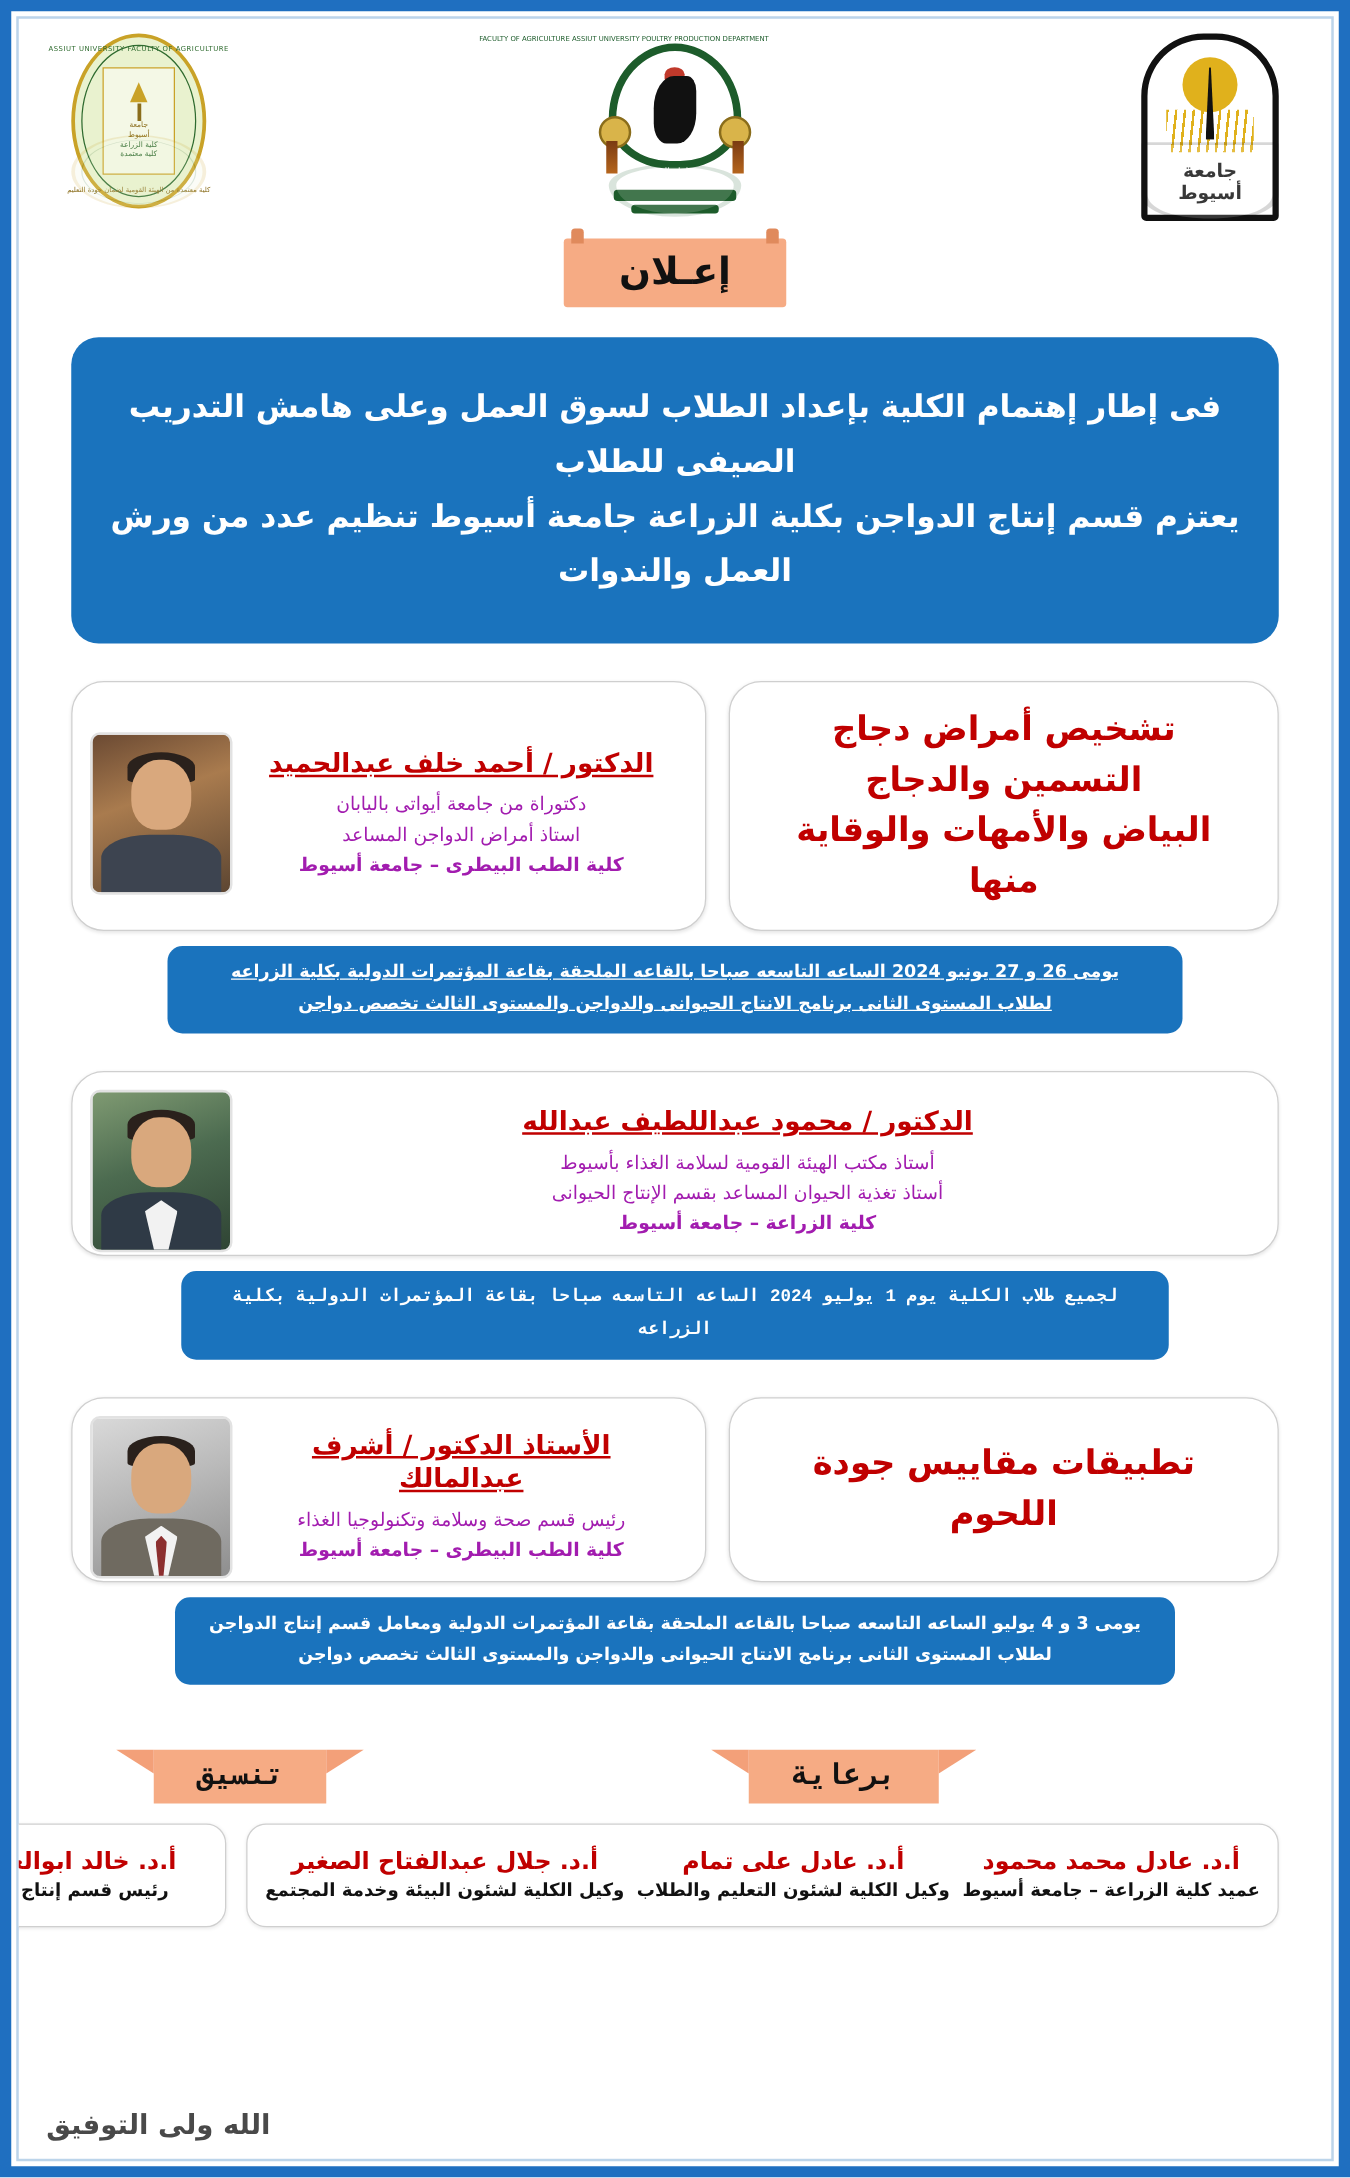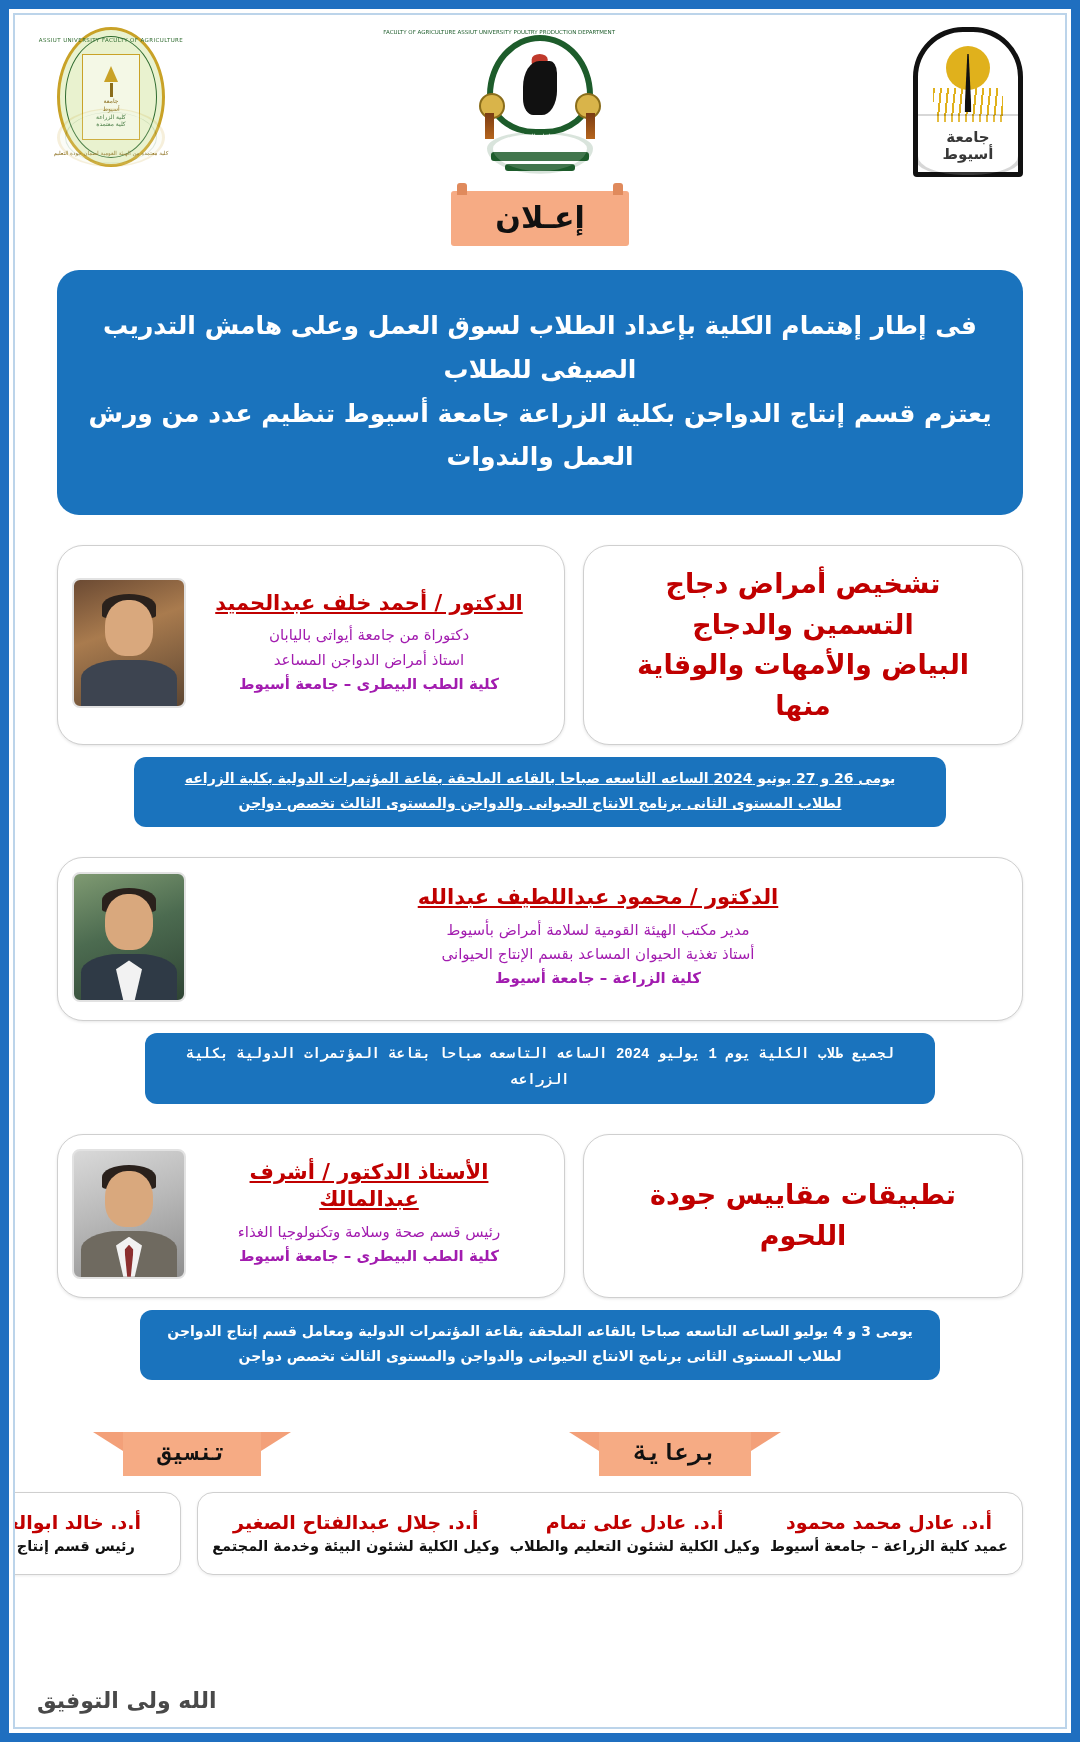--- a/index.html
+++ b/index.html
@@ -264,21 +264,21 @@
     font-size: 27px;
     font-weight: bold;
     line-height: 1.5;
     text-align: center;
   }
   .card-speaker {
     flex: 1 1 auto;
     display: flex;
     flex-direction: row;
     align-items: center;
-    padding: 14px 20px 18px 14px;
+    padding: 14px 20px 2px 14px;
     gap: 14px;
     min-height: 148px;
   }
   .speaker-info {
     flex: 1 1 auto;
     text-align: center;
     padding-right: 6px;
   }
   .sp-name {
     color: #c00000;
@@ -548,21 +548,21 @@
       <span class="ln">يومى 26 و 27 يونيو 2024 الساعه التاسعه صباحا بالقاعه الملحقة بقاعة المؤتمرات الدولية بكلية الزراعه</span>
       <span class="ln">لطلاب المستوى الثانى برنامج الانتاج الحيوانى والدواجن والمستوى الثالث تخصص دواجن</span>
     </div>
   </div>
 
   <div class="session">
     <div class="session-row">
       <div class="card card-speaker">
         <div class="speaker-info">
           <div class="sp-name">الدكتور / محمود عبداللطيف عبدالله</div>
-          <div class="sp-line">مدير مكتب الهيئة القومية لسلامة أمراض بأسيوط</div>
+          <div class="sp-line">أستاذ مكتب الهيئة القومية لسلامة الغذاء بأسيوط</div>
           <div class="sp-line">أستاذ تغذية الحيوان المساعد بقسم الإنتاج الحيوانى</div>
           <div class="sp-line bold">كلية الزراعة – جامعة أسيوط</div>
         </div>
         <div class="portrait p2">
           <div class="hair"></div>
           <div class="face"></div>
           <div class="body-sh"></div>
           <div class="shirt"></div>
         </div>
       </div>

